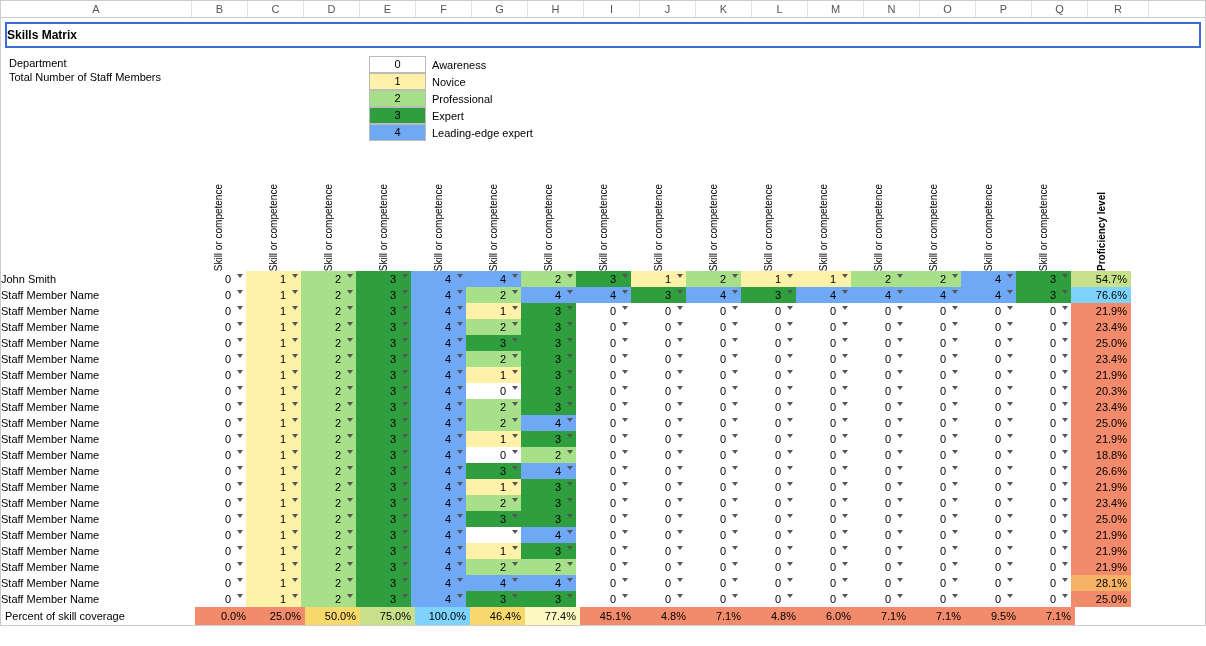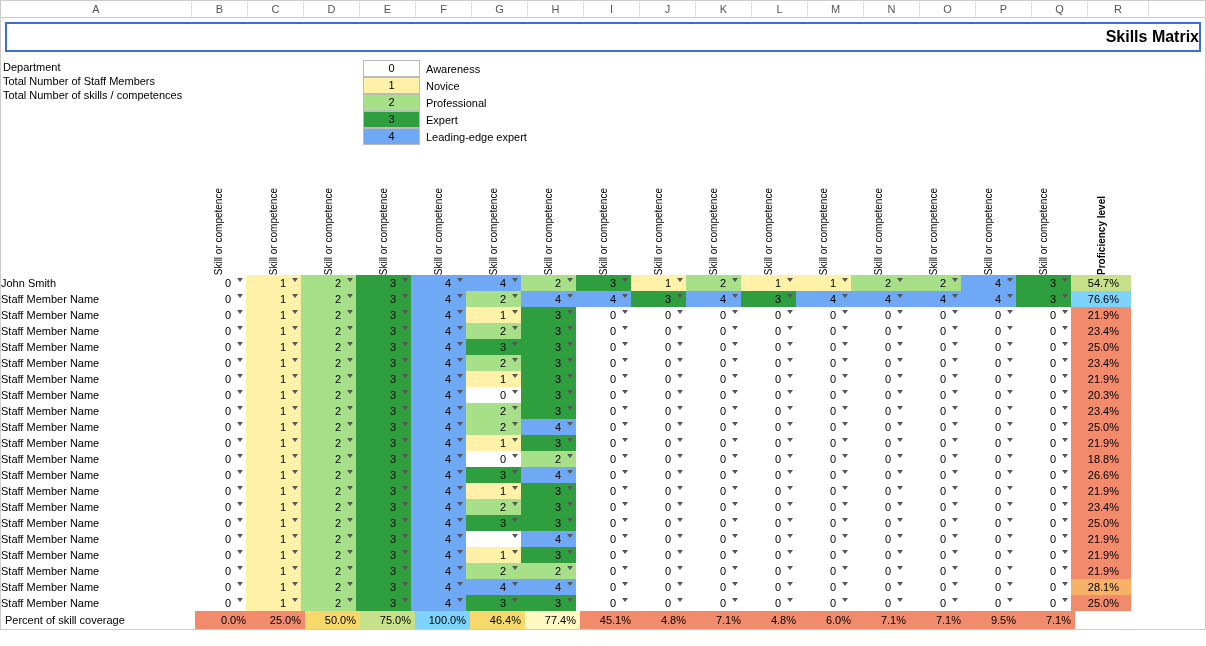--- a/index.html
+++ b/index.html
@@ -4,41 +4,41 @@
 <style>
   html,body{margin:0;padding:0;font-family:Arial,Helvetica,sans-serif;font-size:11px;color:#000;background:#fff}
   .sheet{width:1206px;border:1px solid #ccc;box-sizing:border-box}
   
   .colhdr{display:flex;border-bottom:1px solid #ccc;background:#fff}
   .colhdr div{flex:none;text-align:center;font-size:11px;color:#555;border-right:1px solid #e0e0e0;padding:2px 0}
   .colA{width:190px}
   .colN{width:55px}  
   .colR{width:60px}
   
-  .titlebar{border:2px solid #3b6dd8;margin:4px 4px 8px 4px;padding:4px 0;text-align:right;font-weight:bold;font-size:16px}
-  
-  .meta{display:flex;margin:0 4px 10px 2px}
+  .titlebar{border:2px solid #3b6dd8;margin:4px 4px 8px 4px;padding:4px 0;text-align:left;font-weight:bold;font-size:12px}
+  
+  .meta{display:flex;margin:0 4px 10px 8px}
   .meta-left{width:360px}
   .meta-left div{padding:1px 0}
   .legend{display:flex;flex-direction:column}
   .legend-row{display:flex;align-items:center;margin-bottom:0}
   .legend-box{width:55px;height:15px;text-align:center;border:1px solid #bbb;margin-right:6px;line-height:15px}
   
   .skillhdr{display:flex;margin:0 0 0 0;height:120px;align-items:flex-end}
   .skillhdr .colA{height:120px}
   .skillhdr .vcell{width:55px;height:120px;display:flex;align-items:flex-end;justify-content:center}
   .skillhdr .vcell span{writing-mode:vertical-rl;transform:rotate(180deg);font-size:10px;white-space:nowrap}
   .skillhdr .vcellR{width:60px;height:120px;display:flex;align-items:flex-end;justify-content:center}
   .skillhdr .vcellR span{writing-mode:vertical-rl;transform:rotate(180deg);font-weight:bold;font-size:10px}
   
   .row{display:flex;height:16px;line-height:16px}
   .row .name{width:190px;white-space:nowrap;overflow:hidden}
   .cell{width:55px;text-align:right;padding-right:14px;position:relative;box-sizing:border-box;border-right:1px solid rgba(0,0,0,0)}
   .cell .dd{position:absolute;right:2px;top:3px;width:0;height:0;border-left:3px solid transparent;border-right:3px solid transparent;border-top:4px solid #555}
-  .prof{width:60px;text-align:right;padding-right:12px;box-sizing:border-box}
+  .prof{width:60px;text-align:right;padding-right:4px;box-sizing:border-box}
   
   .footer{display:flex;height:18px;line-height:18px;font-weight:normal}
   .footer .name{width:190px;padding-left:4px}
   .footer .fcell{width:55px;text-align:right;padding-right:4px;box-sizing:border-box}
   .footer .fcellR{width:60px}
   
   .lv0{background:#ffffff}
   .lv1{background:#fff2a8}
   .lv2{background:#a8e08a}
   .lv3{background:#2e9e3f;color:#000}
@@ -76,21 +76,20 @@
       <div class="colN">Q</div>
       <div class="colR">R</div>
     </div>
 
   <div class="titlebar">Skills Matrix</div>
 
   <div class="meta">
     <div class="meta-left">
       <div>Department</div>
       <div>Total Number of Staff Members</div>
-      <div>Total Number of skills / competences</div>
     </div>
     <div class="legend" id="legend">
         <div class="legend-row">
           <div class="legend-box lv0">0</div>
           <div>Awareness</div>
         </div>
         <div class="legend-row">
           <div class="legend-box lv1">1</div>
           <div>Novice</div>
         </div>

